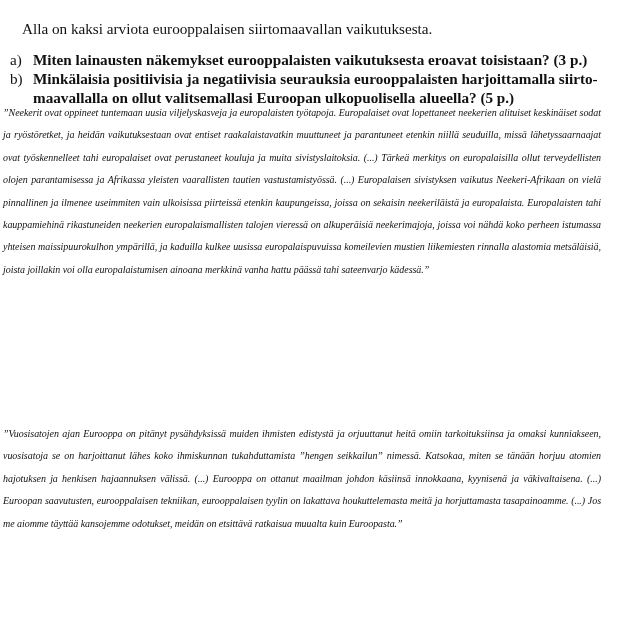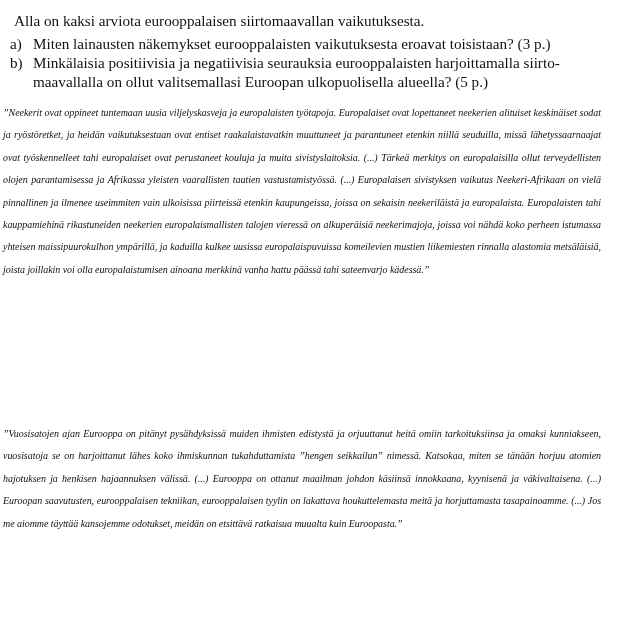--- a/index.html
+++ b/index.html
@@ -20,30 +20,30 @@
       height: 639px;
     }
     .intro {
       position: absolute;
       left: 10px;
       top: 7px;
       width: 600px;
       font-size: 15.2px;
       line-height: 19px;
     }
-    .intro .lead { margin: 4px; }
+    .intro .lead { margin: 12px; }
     .q {
       display: flex;
       margin: 0;
     }
     .q .q-letter {
       width: 23px;
       flex: 0 0 23px;
     }
-    .q .q-text { flex: 1; }
+    .q .q-text { flex: 1; font-weight: bold; }
 
     .quote {
       position: absolute;
       left: 3px;
       width: 598px;
       font-style: italic;
       font-size: 10px;
       line-height: 22.4px;
       text-align: justify;
       margin: 0;

